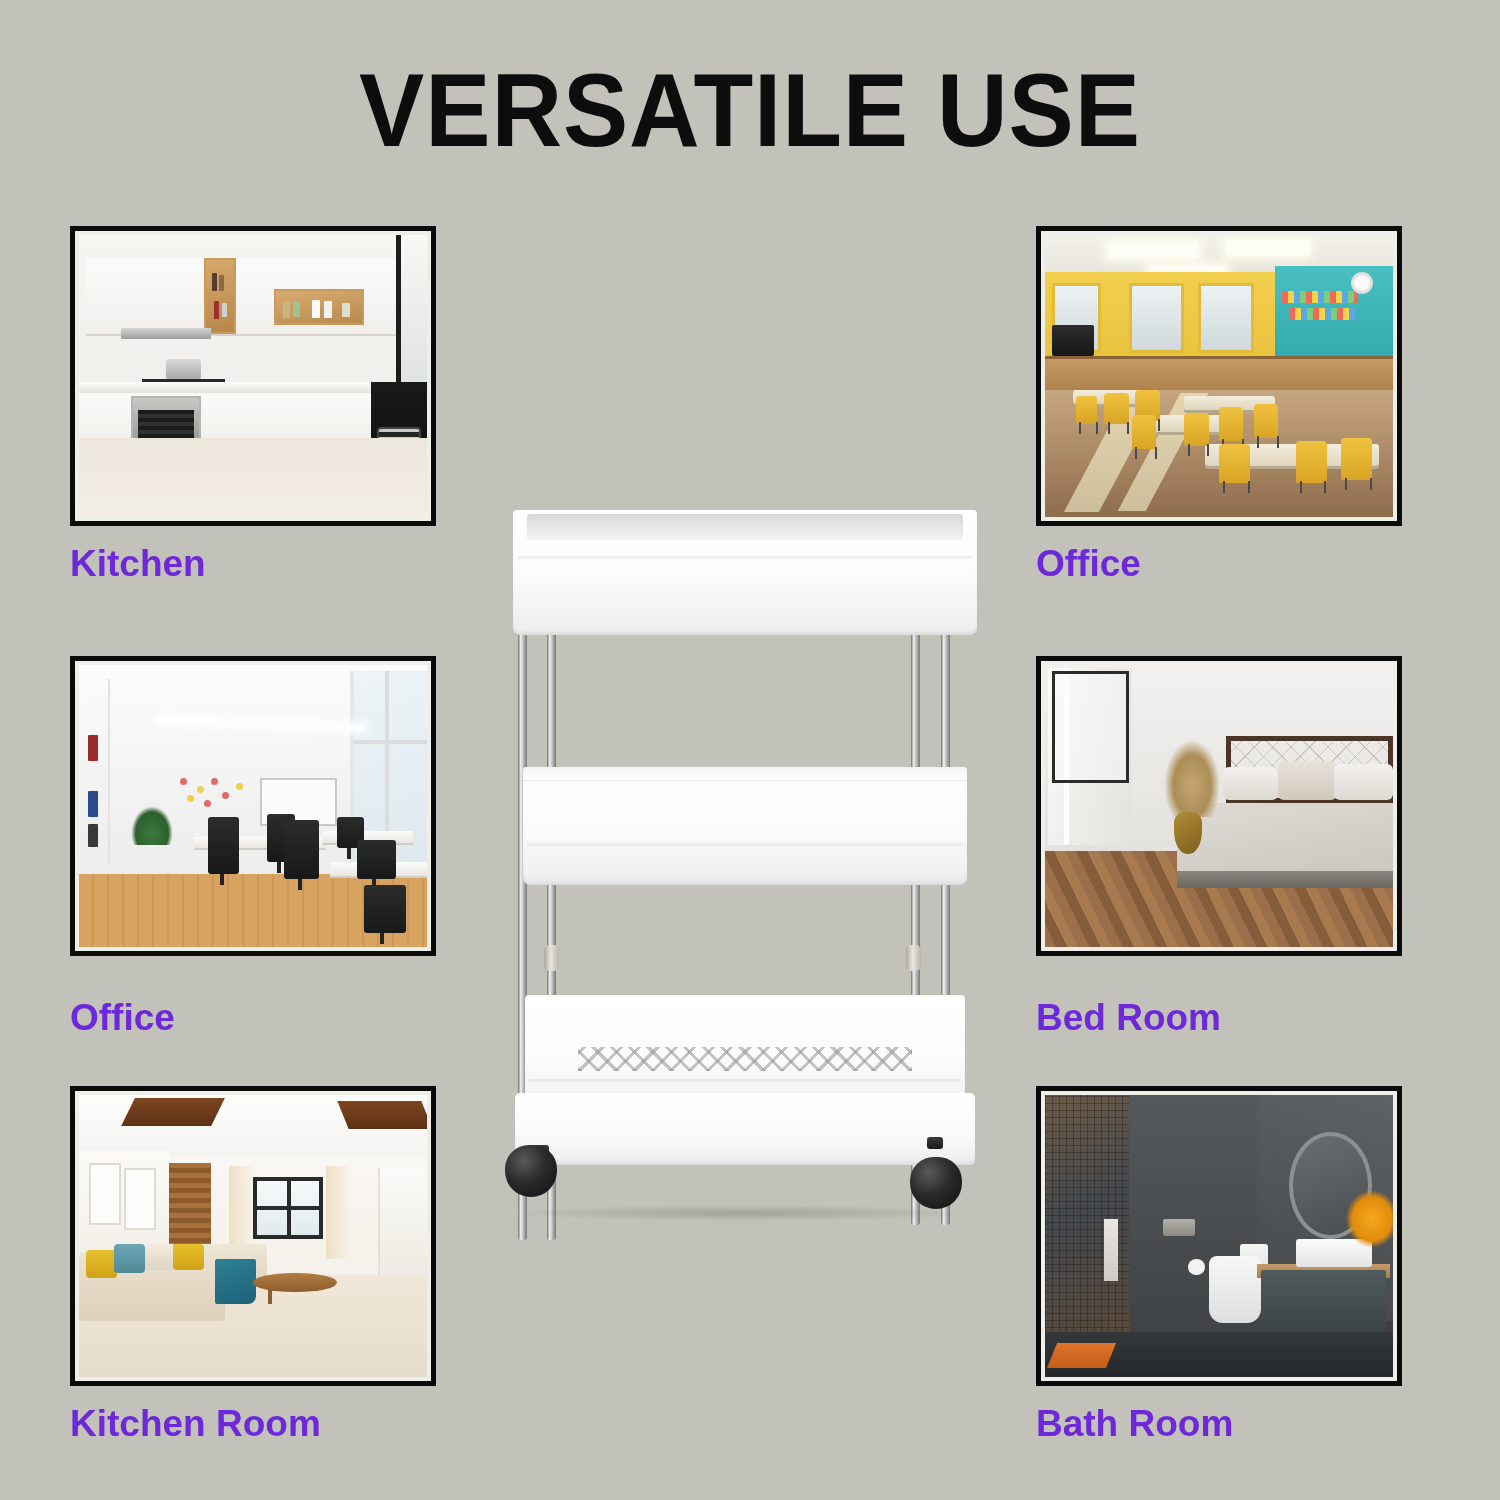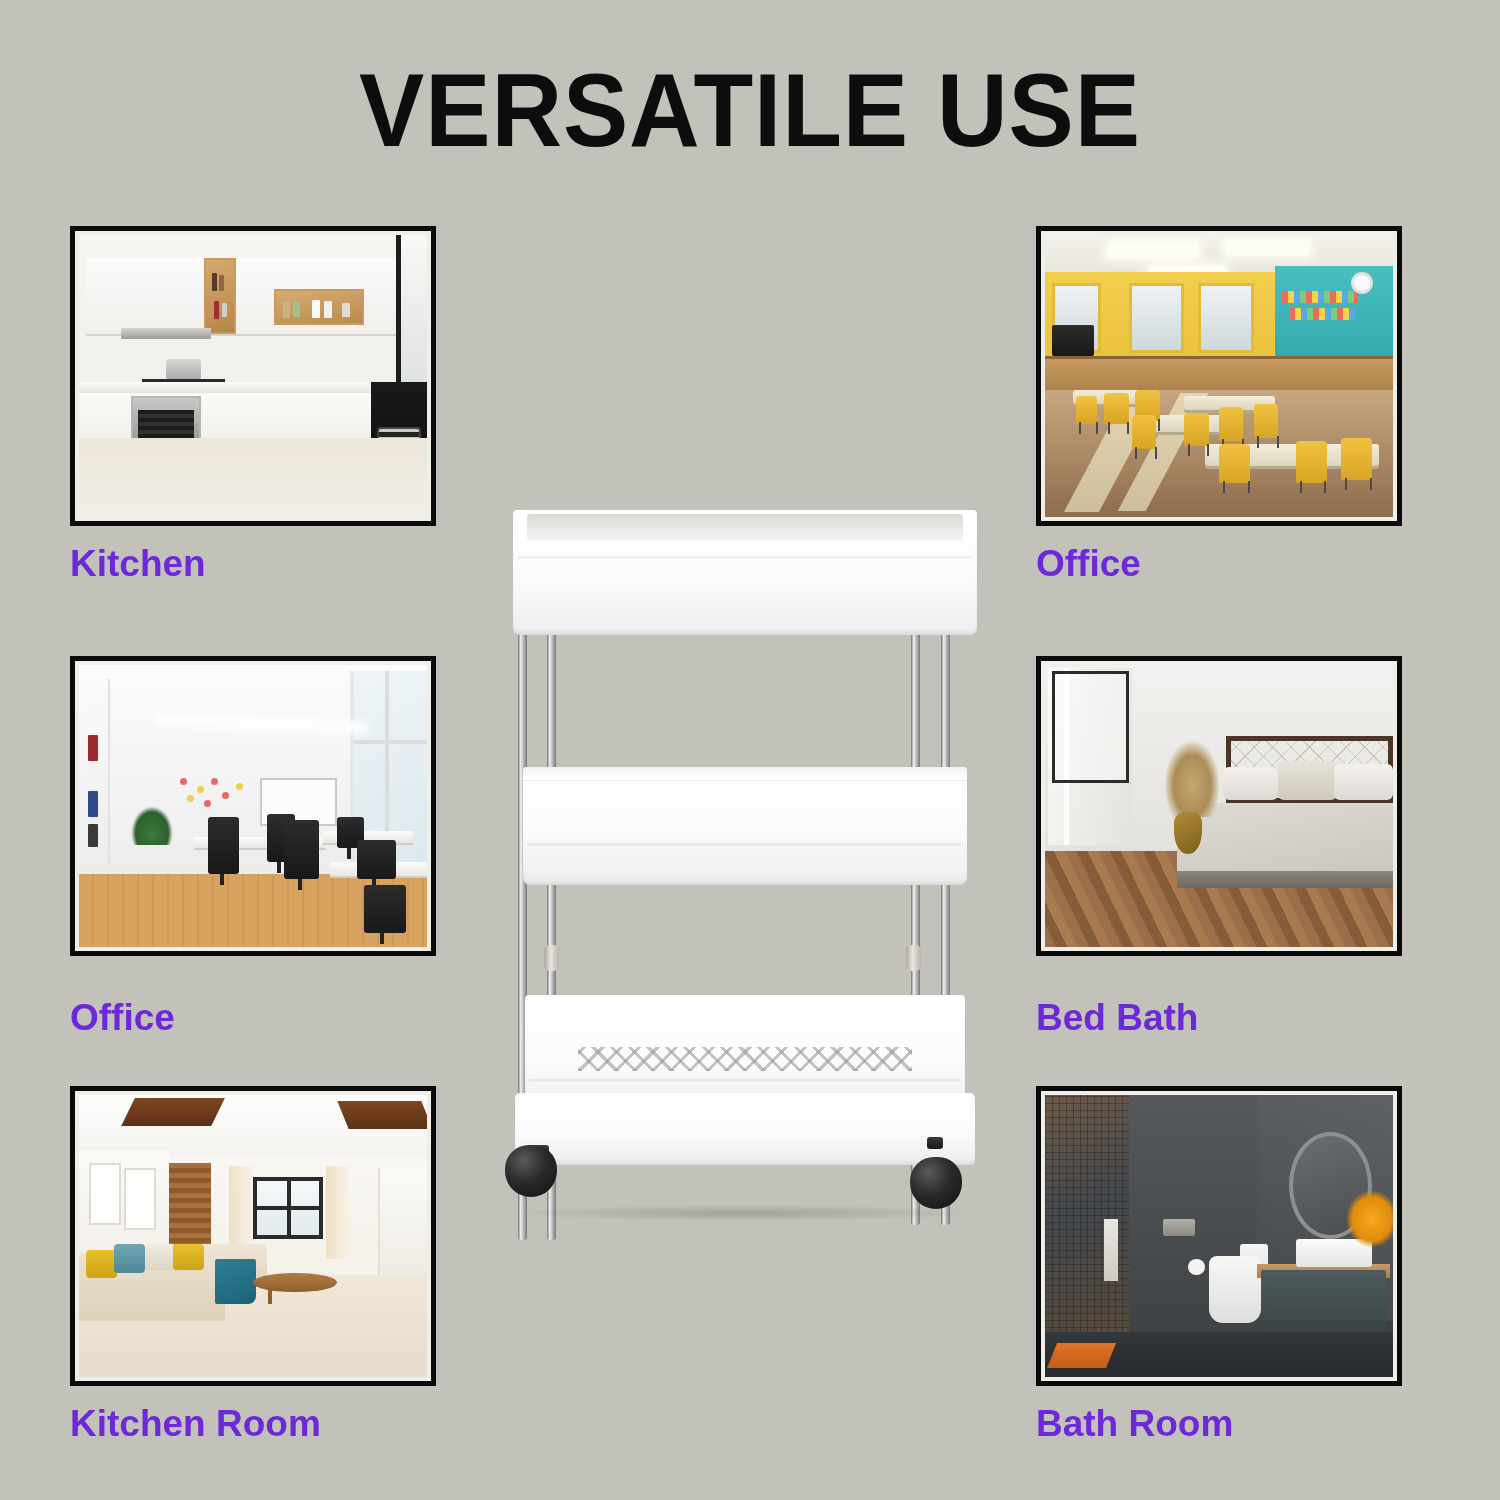--- a/index.html
+++ b/index.html
@@ -651,21 +651,21 @@
     <div class="b-head"></div>
     <div class="b-pillow" style="right:33%;top:36%;width:16%;height:12%;"></div>
     <div class="b-pillow" style="right:16%;top:34%;width:17%;height:14%;background:linear-gradient(#e7e2d9,#cfc9bd);"></div>
     <div class="b-pillow" style="right:0%;top:35%;width:17%;height:13%;"></div>
     <div class="b-duvet"></div>
     <div class="b-skirt"></div>
     <div class="b-pampas"></div>
     <div class="b-vase"></div>
   </div>
 </div>
-<div class="tile-label col-r lbl-r2">Bed Bath</div>
+<div class="tile-label col-r lbl-r2">Bed Room</div>
 
 <div class="tile col-l row-3">
   <div class="tile-inner sc-living">
     <div class="l-ceil"></div>
     <div class="l-woodbeam" style="left:14%;top:1%;width:26%;transform:skewX(-26deg);"></div>
     <div class="l-woodbeam" style="left:76%;top:2%;width:24%;transform:skewX(22deg);"></div>
     <div class="l-wall"></div>
     <div class="l-frame" style="left:3%;top:24%;width:9%;height:22%;"></div>
     <div class="l-frame" style="left:13%;top:26%;width:9%;height:22%;"></div>
     <div class="l-slat"></div>

